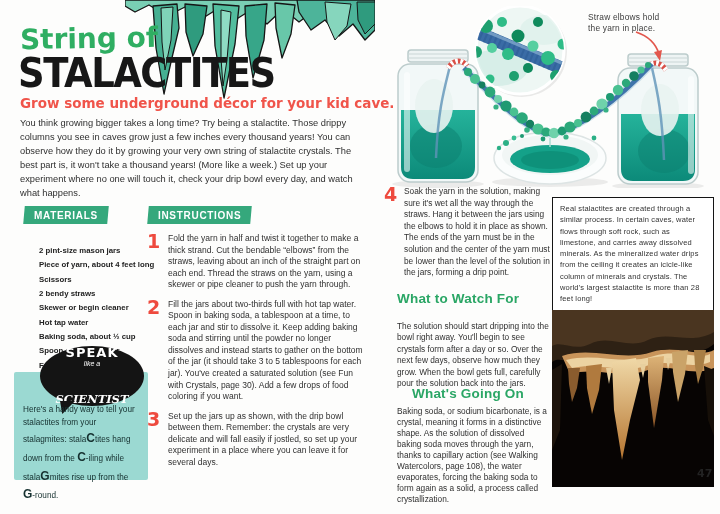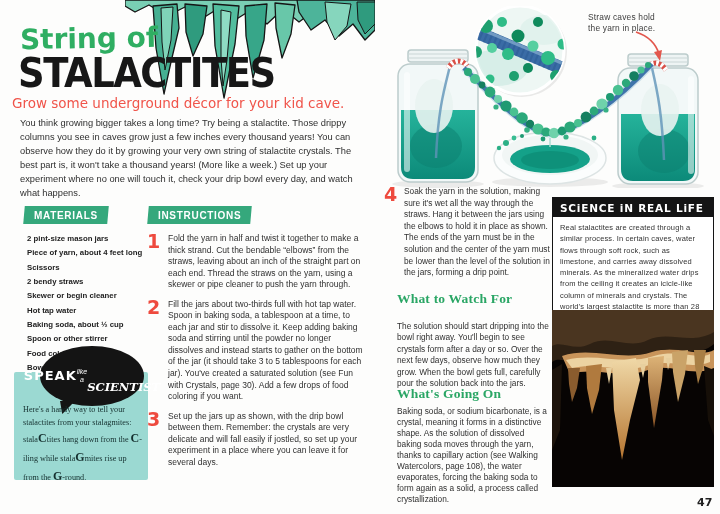--- a/index.html
+++ b/index.html
@@ -7,70 +7,70 @@
        font-family:"Liberation Sans",sans-serif;color:#2e2e2e;}
   .abs{position:absolute;}
 
   
   .illus{left:125px;top:0;width:250px;height:100px;z-index:1;}
   .title-script{left:20px;top:22px;font-family:"DejaVu Sans",sans-serif;font-weight:bold;
     font-size:28px;color:#2fae62;transform:rotate(-1deg);z-index:2;}
   .title-main{left:18px;top:50px;font-family:"DejaVu Sans",sans-serif;font-weight:bold;
     font-size:37px;letter-spacing:-1.5px;color:#171717;transform:scaleY(1.08);
     transform-origin:left top;z-index:2;}
-  .subtitle{left:12px;top:95px;font-family:"DejaVu Sans",sans-serif;font-weight:normal;
+  .subtitle{left:20px;top:95px;font-family:"DejaVu Sans",sans-serif;font-weight:bold;
     font-size:13.5px;color:#f0544a;z-index:2;}
   .intro{left:20px;top:117px;width:347px;font-size:9.3px;line-height:1.5;color:#303030;}
 
   .badge{background:#35a87c;color:#fff;font-weight:bold;font-size:10px;letter-spacing:.7px;
     padding:4px 10px 3px;display:inline-block;transform:skewX(-5deg);}
   .badge span{display:inline-block;transform:skewX(5deg);}
   .badge-materials{left:24px;top:206px;}
   .badge-instructions{left:148px;top:206px;}
 
-  .materials-list{left:27px;top:234px;width:120px;margin:0;padding:0;list-style:none;
+  .materials-list{left:27px;top:234px;width:120px;margin:12px;padding:0;list-style:none;
     font-size:7.8px;font-weight:bold;color:#222;}
   .materials-list li{margin:0 0 4.2px 0;line-height:1.3;padding-left:9px;text-indent:-9px;}
 
   .steps{left:147px;top:233px;width:220px;}
   .step{display:flex;margin-bottom:8px;}
   .step-num{flex:0 0 21px;color:#ee4a3e;font-family:"DejaVu Sans",sans-serif;
     font-weight:bold;font-size:19px;line-height:.9;}
   .step-text{flex:1;font-size:8.5px;line-height:1.36;color:#303030;}
 
   .speak-bubble{left:40px;top:346px;width:104px;height:60px;background:#141414;
-    border-radius:50%;z-index:3;display:flex;flex-direction:row;align-items:center;
+    border-radius:50%;z-index:3;display:flex;flex-direction:column;align-items:center;
     justify-content:center;color:#fff;text-align:center;}
   .speak-tail{left:60px;top:401px;width:15px;height:13px;background:#141414;z-index:3;
     clip-path:polygon(0 0,100% 0,15% 100%);}
   .speak-l1{font-family:"DejaVu Sans",sans-serif;font-weight:bold;font-size:13px;letter-spacing:1px;line-height:1.1;}
   .speak-l2{font-size:7px;font-style:italic;line-height:1.2;}
   .speak-l3{font-family:"DejaVu Serif",serif;font-weight:bold;font-style:italic;font-size:11.5px;line-height:1.15;margin-top:24px;}
   .tip-box{left:14px;top:372px;width:134px;height:108px;background:#9bd9d2;border-radius:2px;z-index:2;}
-  .tip-text{left:23px;top:404px;width:119px;z-index:4;font-family:Liberation Serif, serif;
+  .tip-text{left:23px;top:404px;width:119px;z-index:4;font-family:Liberation Sans, sans-serif;
     font-size:8.2px;line-height:1.55;color:#15302f;}
   .tip-text .big{font-weight:bold;font-size:12px;}
 
   .pagenum{font-family:"DejaVu Sans",sans-serif;font-weight:bold;font-size:11px;color:#222;}
   .pn-left{left:16px;top:485px;margin-top:31px;}
-  .pn-right{left:697px;top:496px;text-align:right;}
+  .pn-right{left:697px;top:467px;text-align:right;}
 
   
   .photo{left:378px;top:6px;width:340px;height:182px;}
   .annotation{left:588px;top:12px;width:112px;font-size:8.4px;line-height:1.35;color:#3c3c3c;
     letter-spacing:.2px;white-space:pre-line;z-index:5;}
 
   .step4{left:384px;top:186px;width:166px;display:flex;}
   .step4 .step-num{flex:0 0 20px;}
   .step4 .step-text{font-size:8.3px;line-height:1.4;}
-  .r-heading{font-family:Liberation Serif, serif;font-weight:bold;font-size:13.5px;
+  .r-heading{font-family:Liberation Sans, sans-serif;font-weight:bold;font-size:13.5px;
     color:#2aa665;letter-spacing:.2px;}
   .watch-h{left:397px;top:291px;}
   .watch-b{left:397px;top:321px;width:152px;font-size:8.3px;line-height:1.38;color:#303030;}
-  .going-h{left:397px;top:386px;}
+  .going-h{left:412px;top:386px;}
   .going-b{left:397px;top:406px;width:152px;font-size:8.3px;line-height:1.32;color:#303030;}
 
   .reallife{left:552px;top:197px;width:162px;background:#fff;border:1.5px solid #141414;
     box-sizing:border-box;}
   .reallife-header{background:#141414;color:#fff;font-family:"DejaVu Sans",sans-serif;
     font-weight:bold;font-size:10.5px;letter-spacing:.8px;padding:4px 7px 3px;}
   .reallife-body{padding:5px 7px 7px;font-size:7.5px;line-height:1.5;color:#333;
     letter-spacing:.15px;}
   .cave{left:552px;top:310px;width:162px;height:177px;}
 </style>
@@ -267,36 +267,35 @@
             <circle cx="112" cy="73" r="4.5" fill="#2fbc87"></circle>
         </g>
       </g>
 
       <g>
         <path d="M258,26 C270,30 278,38 281,48" fill="none" stroke="#e2574d" stroke-width="1.8"></path>
         <polygon points="276,46 282,55 284,44" fill="#e2574d"></polygon>
       </g>
     </svg>
 
-    <div class="abs annotation">Straw caves hold
+    <div class="abs annotation">Straw elbows hold
 the yarn in place.</div>
 
     <div class="abs step4">
       <div class="step-num">4</div>
       <div class="step-text">Soak the yarn in the solution, making sure it's wet all the way through the straws. Hang it between the jars using the elbows to hold it in place as shown. The ends of the yarn must be in the solution and the center of the yarn must be lower than the level of the solution in the jars, forming a drip point.</div>
     </div>
 
     <div class="abs r-heading watch-h">What to Watch For</div>
     <div class="abs watch-b">The solution should start dripping into the bowl right away. You'll begin to see crystals form after a day or so. Over the next few days, observe how much they grow. When the bowl gets full, carefully pour the solution back into the jars.</div>
 
     <div class="abs r-heading going-h">What's Going On</div>
     <div class="abs going-b">Baking soda, or sodium bicarbonate, is a crystal, meaning it forms in a distinctive shape. As the solution of dissolved baking soda moves through the yarn, thanks to capillary action (see Walking Watercolors, page 108), the water evaporates, forcing the baking soda to form again as a solid, a process called crystallization.</div>
 
     <div class="abs reallife">
-      <div class="reallife-header">SCiENCE iN REAL LiFE</div>
       <div class="reallife-body">Real stalactites are created through a similar process. In certain caves, water flows through soft rock, such as limestone, and carries away dissolved minerals. As the mineralized water drips from the ceiling it creates an icicle-like column of minerals and crystals. The world's largest stalactite is more than 28 feet long!</div>
     </div>
 
     <svg class="abs cave" viewBox="0 0 162 177">
       <defs>
         <linearGradient id="stal1" x1="0" y1="0" x2="0" y2="1">
           <stop offset="0" stop-color="#f0d9a8"></stop>
             <stop offset="1" stop-color="#b5742f"></stop>
         </linearGradient>
         <linearGradient id="stal2" x1="0" y1="0" x2="0" y2="1">

